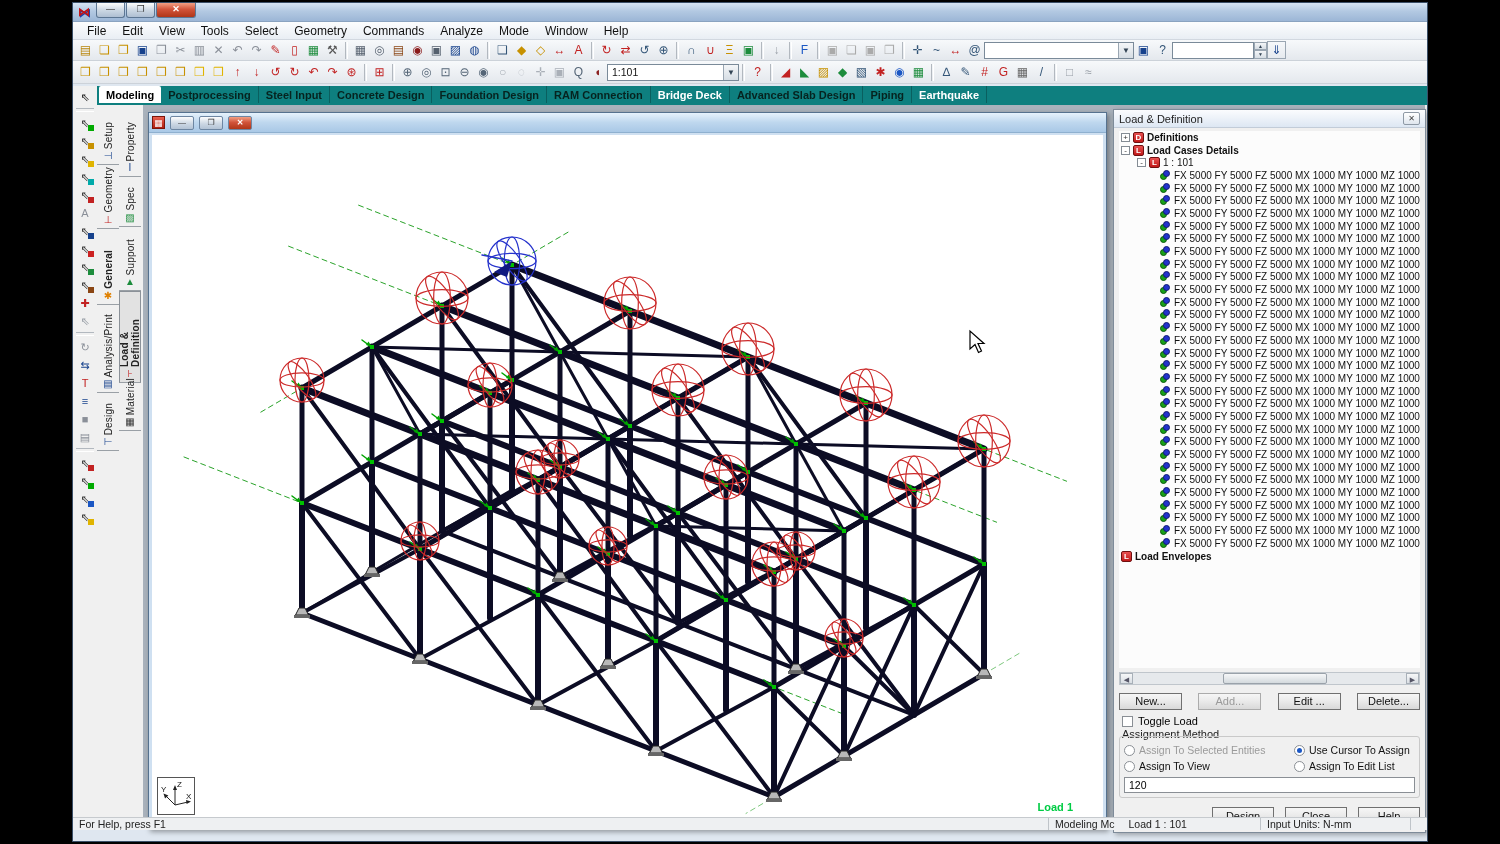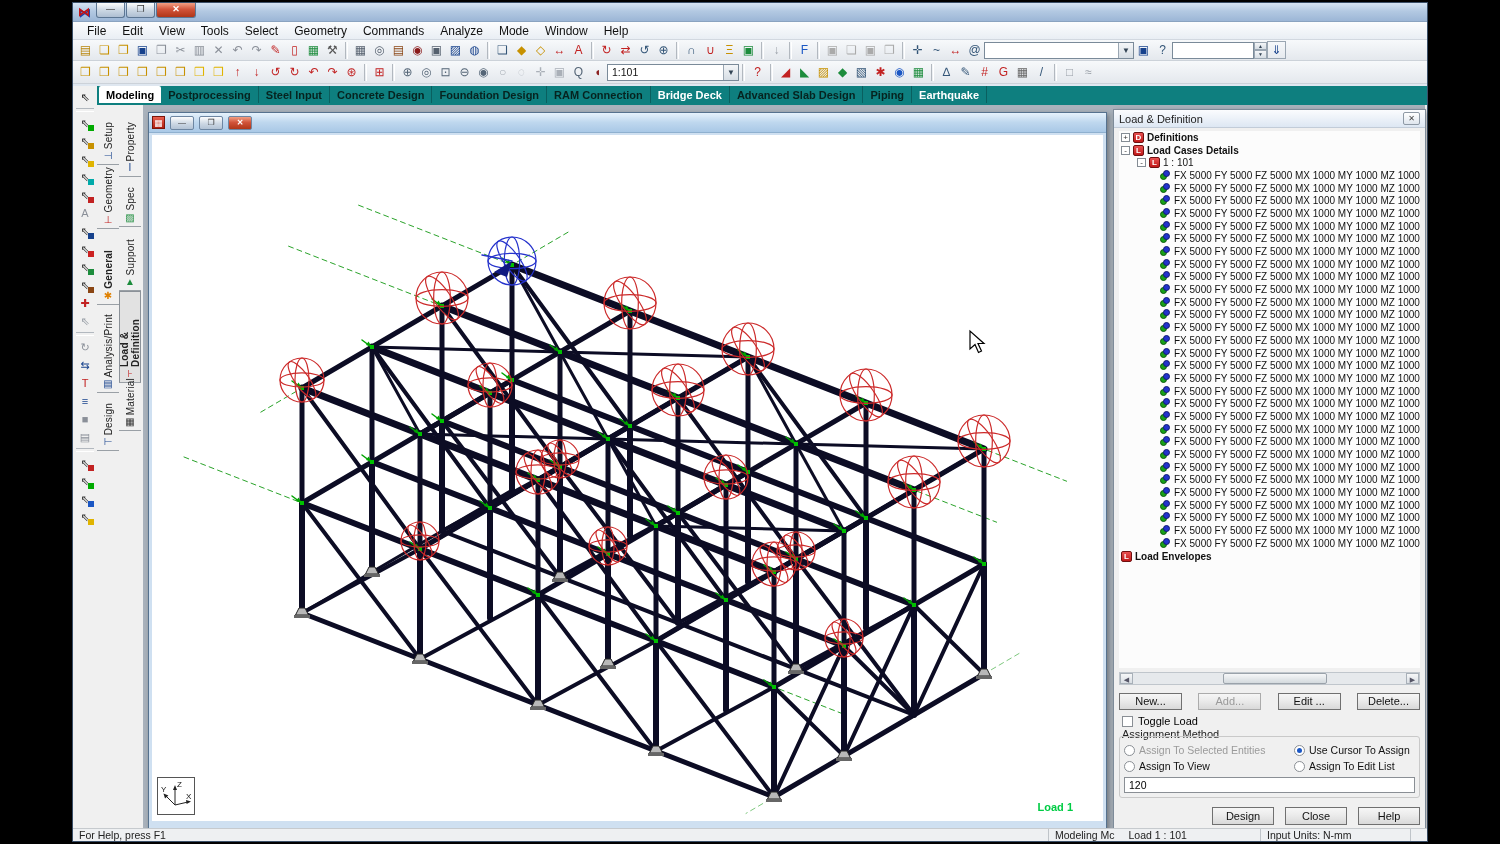--- a/index.html
+++ b/index.html
@@ -125,21 +125,21 @@
   .ropt.disabled { color:#9a9a9a; }
   .radio { width:11px; height:11px; border-radius:50%; border:1px solid #8a8f95; background:#fff; flex:none; position:relative;}
   .radio.sel::after { content:''; position:absolute; left:2px; top:2px; width:5px; height:5px;
                       border-radius:50%; background:#1b57c4;}
   .listinput { position:absolute; left:4px; right:4px; bottom:4px; height:16px; border:1px solid #8a8f95;
                background:#fff; font-size:10.5px; padding:0 4px; font-family:"Liberation Sans",sans-serif;}
   .footer { position:absolute; left:5px; right:5px; top:697px; display:flex; justify-content:flex-end; gap:11px;}
   .footer .btn { width:62px; height:18px; line-height:16px;}
   .footer .btn:first-child { margin-right:0; }
   
-  .statusbar { position:absolute; left:0; right:0; bottom:0; height:13px; background:#eef0f2;
+  .statusbar { position:absolute; left:0; right:0; bottom:11px; height:13px; background:#eef0f2;
                border-top:1px solid #c6cace; display:flex; font-size:10.5px; color:#222; }
   .scell { border-right:1px solid #bfc4c9; padding:0 6px; display:flex; align-items:center; gap:14px;
            white-space:nowrap; overflow:hidden;}
   .scell.fill { flex:1; }
   svg text { font-family:"Liberation Sans",sans-serif; }
 </style>
 </head>
 <body>
 
 <div class="app">

